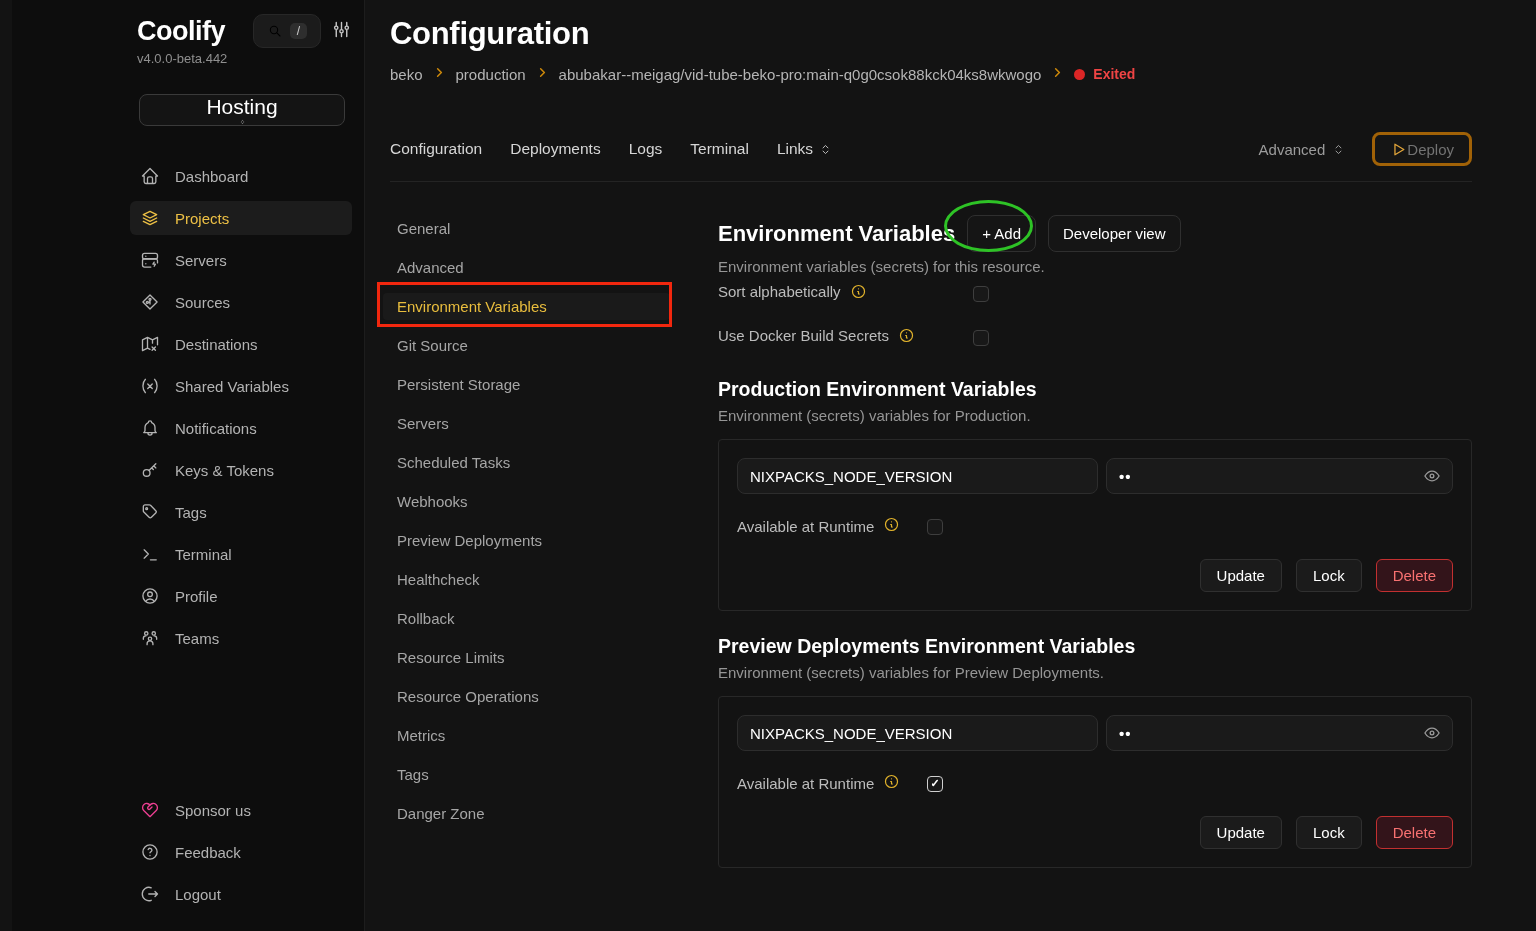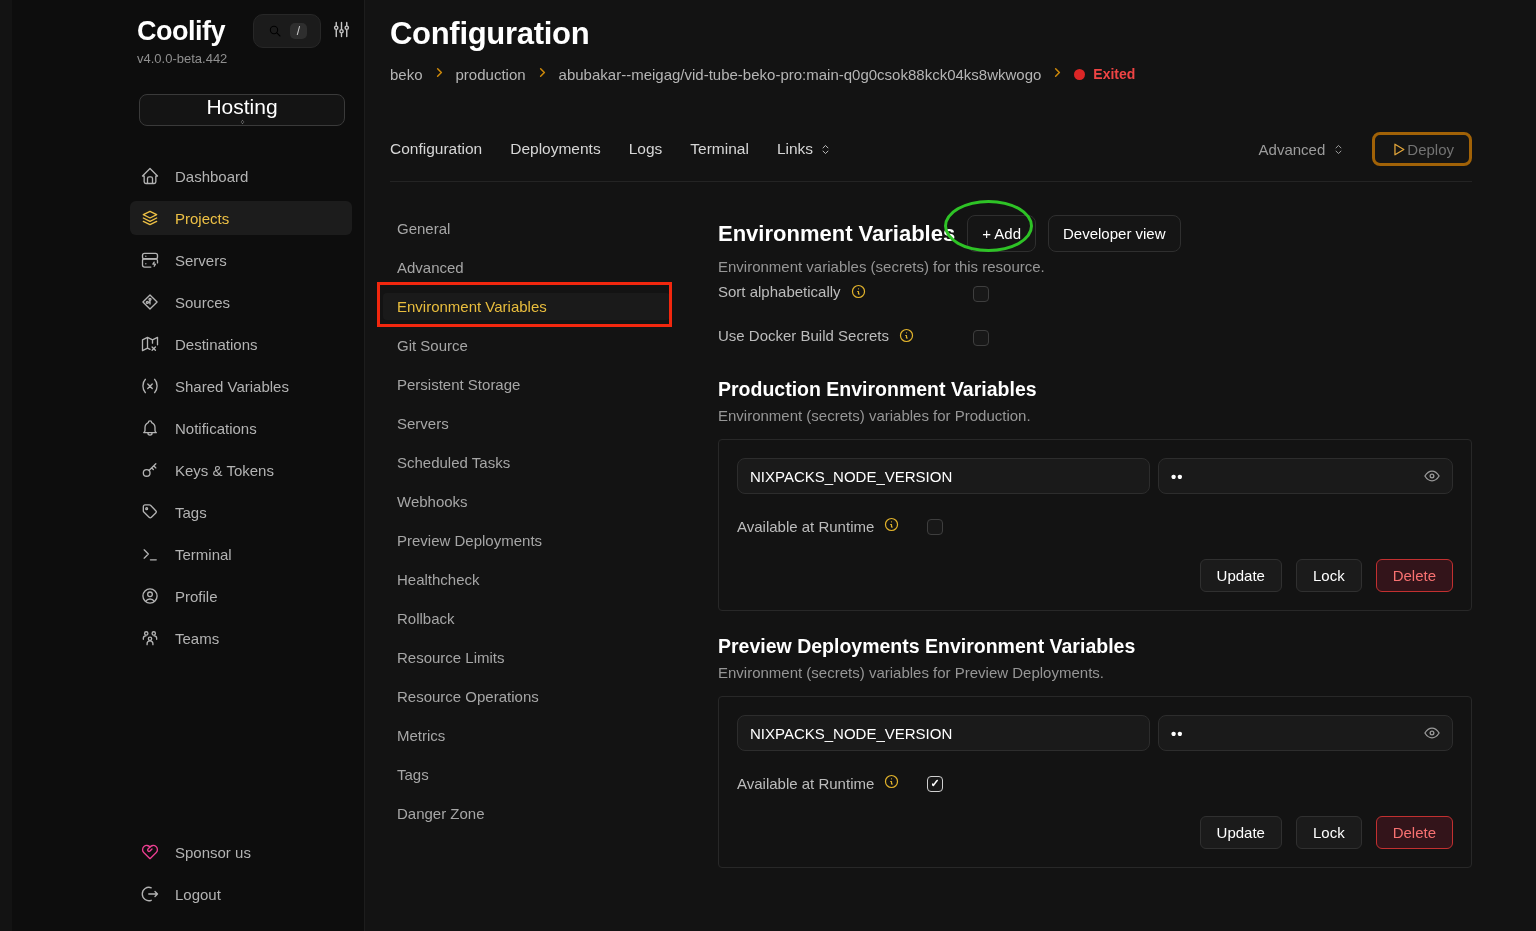--- a/index.html
+++ b/index.html
@@ -64,21 +64,21 @@
   .toggle-label { font-size:15px; color:#bcbcbc; }
   .info svg { width:17px; height:17px; stroke:#e2b32c; stroke-width:1.7; }
   .checkbox { width:16px; height:16px; border:1px solid #3e3e3e; border-radius:4px; background:#181818; display:flex; align-items:center; justify-content:center; font-size:11px; color:#fff; font-weight:700; cursor:pointer; flex:none; }
   .checkbox.checked { border-color:#cfcfcf; }
 
   .section-h { margin:30px 0 0; font-size:19.5px; font-weight:700; color:#fff; }
   .section-h.second { margin-top:24px; }
   .card { margin-top:15px; border:1px solid #282828; border-radius:4px; padding:18px; }
   .kv-row { display:flex; gap:8px; }
   .input { height:36px; background:#1a1a1a; border:1px solid #2d2d2d; border-radius:8px; padding:0 12px; color:#fff; font-size:15px; font-family:"Liberation Sans", sans-serif; outline:none; }
-  .key-input { width:413px; flex:none; }
+  .key-input { width:361px; flex:none; }
   .val-wrap { flex:1; position:relative; }
   .val-input { width:100%; letter-spacing:1px; font-weight:700; }
   .eye { position:absolute; right:11px; top:8px; background:none; border:none; padding:0; cursor:pointer; }
   .eye svg { width:20px; height:20px; stroke:#9a9a9a; }
   .runtime-row { margin-top:22px; display:flex; align-items:center; }
   .runtime-label-wrap { display:flex; align-items:center; gap:9px; width:190px; }
   .card-actions { margin-top:22px; display:flex; justify-content:flex-end; gap:14px; }
   .abtn { height:33px; padding:0 16px; background:#1b1b1b; border:1px solid #303030; border-radius:6px; color:#fff; font-size:15px; cursor:pointer; }
   .abtn.danger { background:#33141a; border-color:#c23030; color:#f87171; }
 
@@ -232,20 +232,29 @@
 
       <div class="sidebar-footer">
         <div class="nav-item sponsor">
           <span class="ic">
               <svg class="ln" viewBox="0 0 24 24">
                 <path d="M19.5 12.6 12 20l-7.5-7.4a5 5 0 1 1 7.5-6.6 5 5 0 1 1 7.5 6.6"></path>
                 <path d="m12 6-2.4 2.4a1.7 1.7 0 0 0 2.4 2.4l2.4-2.4"></path>
               </svg>
             </span>
           <span>Sponsor us</span>
+        </div>
+        <div class="nav-item">
+          <span class="ic">
+              <svg class="ln" viewBox="0 0 24 24">
+                <circle cx="12" cy="12" r="8.5"></circle>
+                <path d="M9.8 9.2a2.3 2.3 0 0 1 4.5.7c0 1.5-2.3 1.9-2.3 3.1M12 16.2v.01"></path>
+              </svg>
+            </span>
+          <span>Feedback</span>
         </div>
         <div class="nav-item">
           <span class="ic">
               <svg class="ln" viewBox="0 0 24 24">
                 <path d="M13.5 4.5a8 8 0 1 0 0 15"></path>
                 <path d="M10.5 12H21m-3-3 3 3-3 3"></path>
               </svg>
             </span>
           <span>Logout</span>
         </div>

